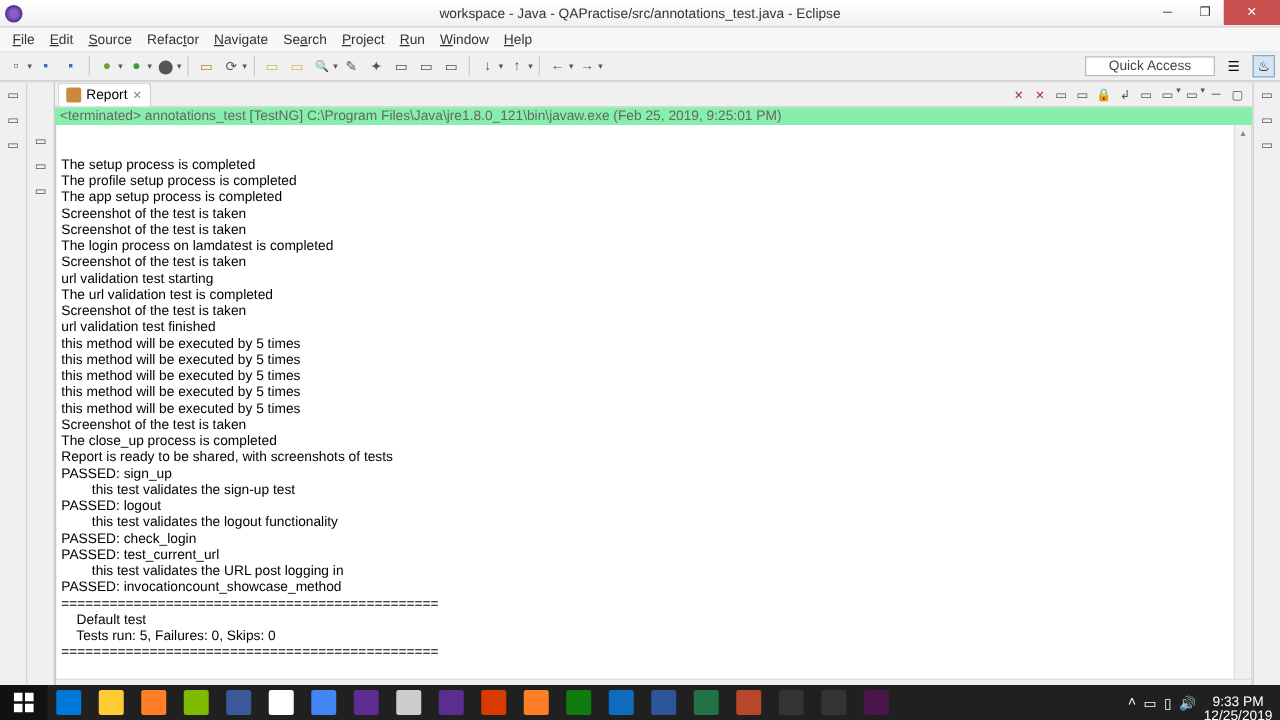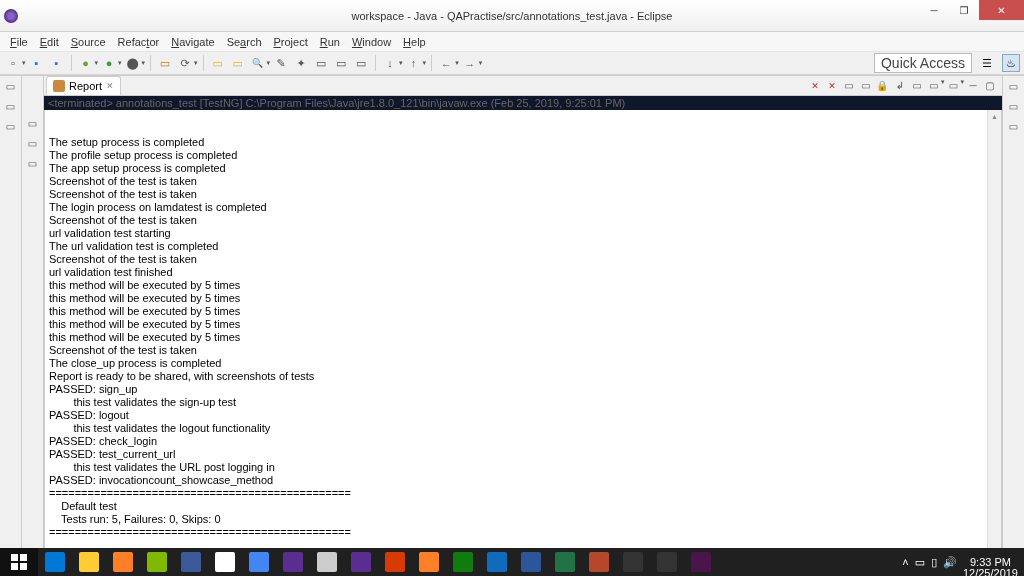--- a/index.html
+++ b/index.html
@@ -1,49 +1,49 @@
 <!DOCTYPE html>
 <html><head>
 <meta charset="utf-8">
 <style>
 * { margin:0; padding:0; box-sizing:border-box; font-family:"Segoe UI",Tahoma,sans-serif; font-size:11px; }
 body { background:#fff; width:1024px; height:576px; overflow:hidden; position:relative; }
 
-.titlebar { height:32px; background:linear-gradient(#fff,#f0f0f0); border-bottom:1px solid #d0d0d0; display:flex; align-items:center; position:relative; }
+.titlebar { height:22px; background:linear-gradient(#fff,#f0f0f0); border-bottom:1px solid #d0d0d0; display:flex; align-items:center; position:relative; }
 .titlebar .icon { width:14px; height:14px; margin:0 4px; border-radius:50%; background:radial-gradient(circle,#8a5fc9 30%,#4b2e83 70%); }
 .titlebar .title { position:absolute; left:50%; transform:translateX(-50%); font-size:11px; color:#333; }
 .winbtns { position:absolute; right:0; top:0; display:flex; }
 .winbtn { width:30px; height:20px; display:flex; align-items:center; justify-content:center; font-size:10px; color:#333; }
 .winbtn.close { background:#c94f4f; color:#fff; width:45px; }
 
 .menubar { height:19px; background:#f7f7f7; display:flex; align-items:center; padding:0 4px; }
 .menubar span { padding:0 6px; color:#333; cursor:default; }
 .menubar span u { text-decoration:underline; }
 
 .toolbar { height:24px; background:#f0f0f0; border-top:1px solid #e4e4e4; border-bottom:1px solid #d4d4d4; display:flex; align-items:center; padding:0 4px; gap:2px; }
 .tbtn { width:18px; height:18px; display:flex; align-items:center; justify-content:center; font-size:11px; color:#555; border-radius:2px; }
 .tsep { width:1px; height:16px; background:#ccc; margin:0 3px; }
 .tdrop { font-size:7px; color:#555; margin-left:-2px; }
-.qa-box { margin-left:auto; background:#fff; border:1px solid #bbb; padding:1px 6px; font-size:14px; color:#444; }
+.qa-box { margin-left:auto; background:#fff; border:1px solid #bbb; padding:1px 18px; font-size:11px; color:#444; }
 .persp { width:18px; height:18px; margin-left:4px; display:flex; align-items:center; justify-content:center; }
 
 .workarea { display:flex; height:493px; border-top:1px solid #ccc; }
 .leftgutter { width:22px; background:#f0f0f0; border-right:1px solid #ccc; display:flex; flex-direction:column; align-items:center; padding-top:3px; gap:6px; }
 .leftgutter2 { width:22px; background:#f0f0f0; border-right:1px solid #ccc; display:flex; flex-direction:column; align-items:center; padding-top:40px; gap:6px; }
 .gicon { width:14px; height:14px; font-size:10px; color:#555; display:flex; align-items:center; justify-content:center; }
 
 .main { flex:1; display:flex; flex-direction:column; }
 .tabrow { height:20px; background:#f0f0f0; border-bottom:1px solid #ccc; display:flex; align-items:center; }
 .tab { background:#fff; border:1px solid #ccc; border-bottom:none; border-top-left-radius:3px; border-top-right-radius:3px; padding:1px 6px; display:flex; align-items:center; gap:4px; margin-left:2px; height:19px; }
 .tab .ticon { width:12px; height:12px; background:#c98a3f; border-radius:2px; }
 .tab .x { font-size:9px; color:#888; }
 .tabtools { margin-left:auto; display:flex; gap:1px; padding-right:4px; }
 .tabtools .tt { width:16px; height:16px; font-size:10px; color:#555; display:flex; align-items:center; justify-content:center; }
 
-.terminfo { padding:1px 4px; color:#666; font-size:11px; background:#0f172a; }
+.terminfo { padding:1px 4px; color:#666; font-size:11px; background:#86efac; }
 .console { flex:1; background:#fff; padding:0 4px; font-family:"Courier New",monospace; font-size:12px; line-height:13px; color:#000; white-space:pre; overflow:hidden; position:relative; border:1px solid #ccc; border-top:none; }
 .scroll-right { position:absolute; right:0; top:0; bottom:14px; width:14px; background:#f0f0f0; border-left:1px solid #ddd; }
 .scroll-bot { position:absolute; left:0; right:0; bottom:0; height:14px; background:#f0f0f0; border-top:1px solid #ddd; }
 .scroll-right .up,.scroll-right .dn{height:14px;text-align:center;font-size:8px;color:#888;}
 .scroll-bot .lf,.scroll-bot .rt{width:14px;display:inline-block;text-align:center;font-size:8px;color:#888;}
 .scroll-bot .rt{float:right;}
 
 .rightgutter { width:22px; background:#f0f0f0; border-left:1px solid #ccc; display:flex; flex-direction:column; align-items:center; padding-top:3px; gap:6px; }
 
 .taskbar { position:absolute; bottom:0; left:0; right:0; height:28px; background:#202020; display:flex; align-items:center; }

